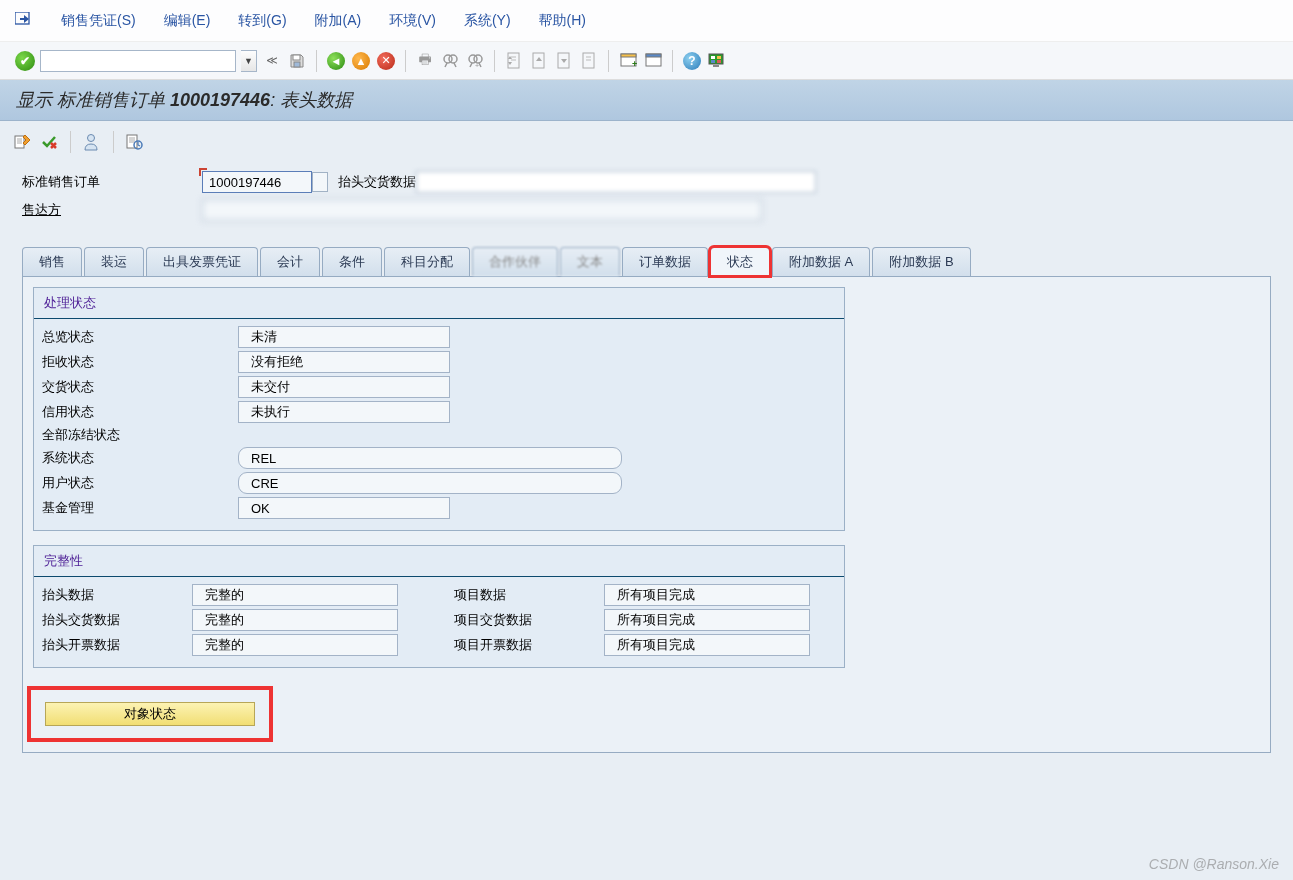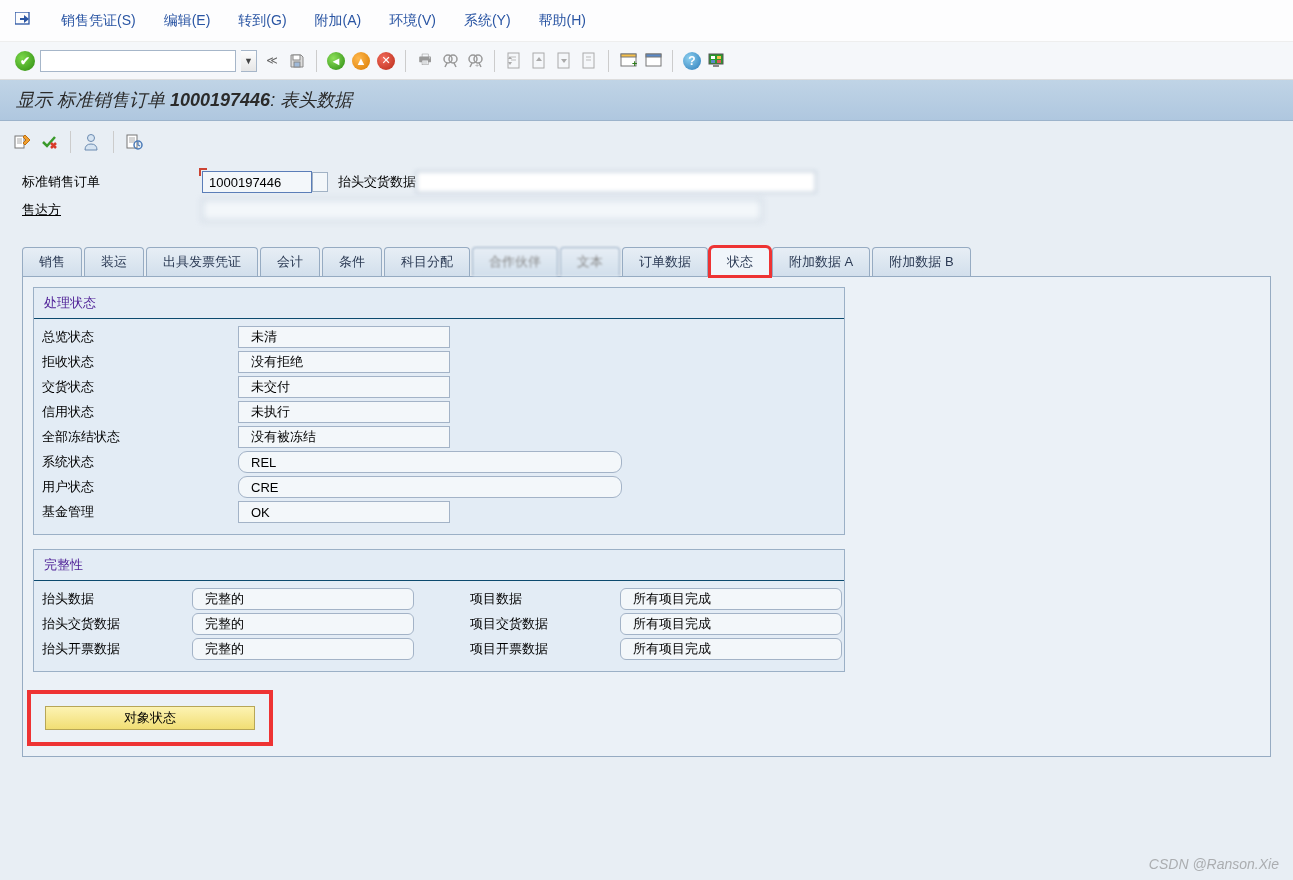--- a/index.html
+++ b/index.html
@@ -159,21 +159,21 @@
       font-size: 13px;
       width: 212px;
     }
     .frow input.wide { width: 384px; border-radius: 9px; }
     .twocol {
       display: flex;
       gap: 56px;
     }
     .twocol .col { flex: none; }
     .twocol .frow .flbl { width: 150px; }
-    .twocol .frow input { width: 222px; border-radius: 6px; }
+    .twocol .frow input { width: 206px; }
     .obj-btn-wrap {
       border: 4px solid #e33;
       padding: 12px 14px;
       display: inline-block;
       margin: 4px 0 0 -6px;
       text-decoration: underline;
     }
     button.obj-btn {
       background: linear-gradient(#fcf3b3, #f1de74);
       border: 1px solid #b7a657;
@@ -387,21 +387,20 @@
         <div class="frow">
           <span class="flbl">交货状态</span>
           <input type="text" readonly="" value="未交付" style="">
         </div>
         <div class="frow">
           <span class="flbl">信用状态</span>
           <input type="text" readonly="" value="未执行" style="">
         </div>
         <div class="frow">
           <span class="flbl">全部冻结状态</span>
-          <input type="text" readonly="" value="没有被冻结" style="">
         </div>
         <div class="frow">
           <span class="flbl">系统状态</span>
           <input type="text" class="wide" readonly="" value="REL" style="">
         </div>
         <div class="frow">
           <span class="flbl">用户状态</span>
           <input type="text" class="wide" readonly="" value="CRE" style="">
         </div>
         <div class="frow">

